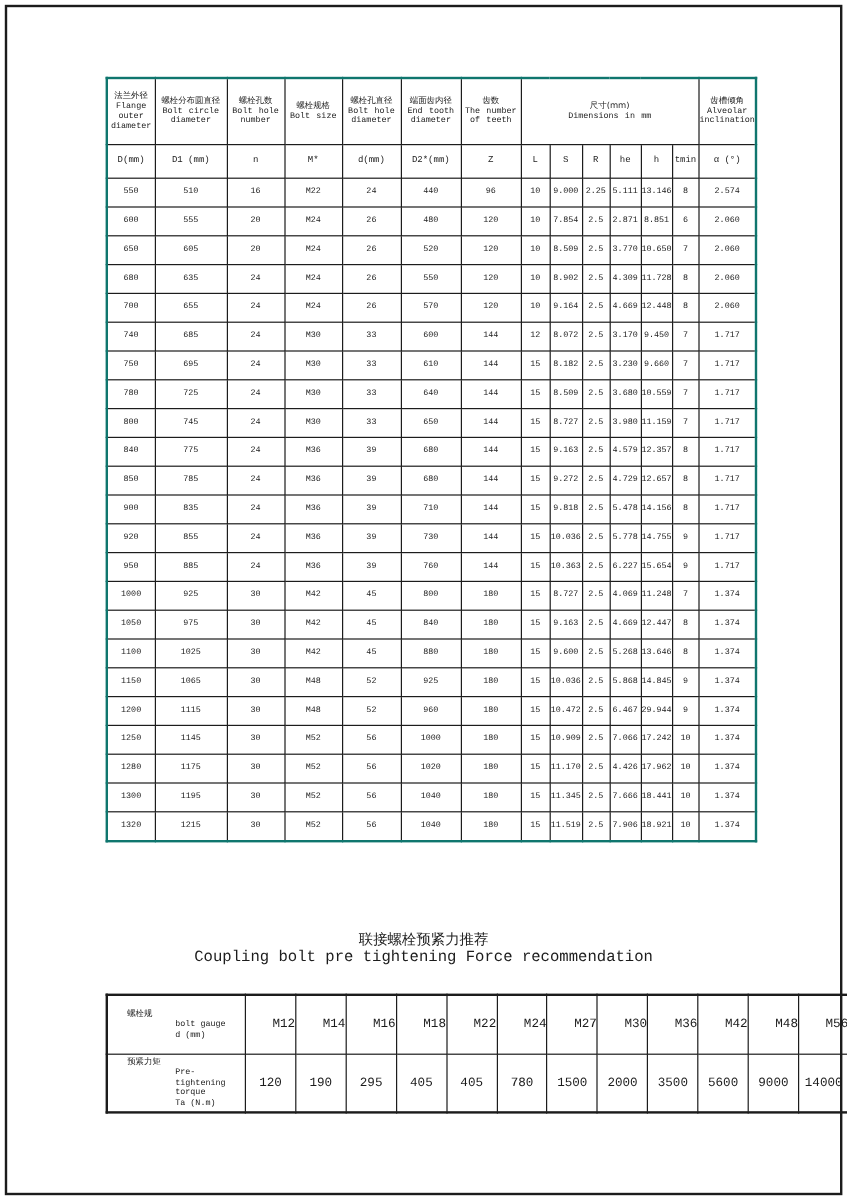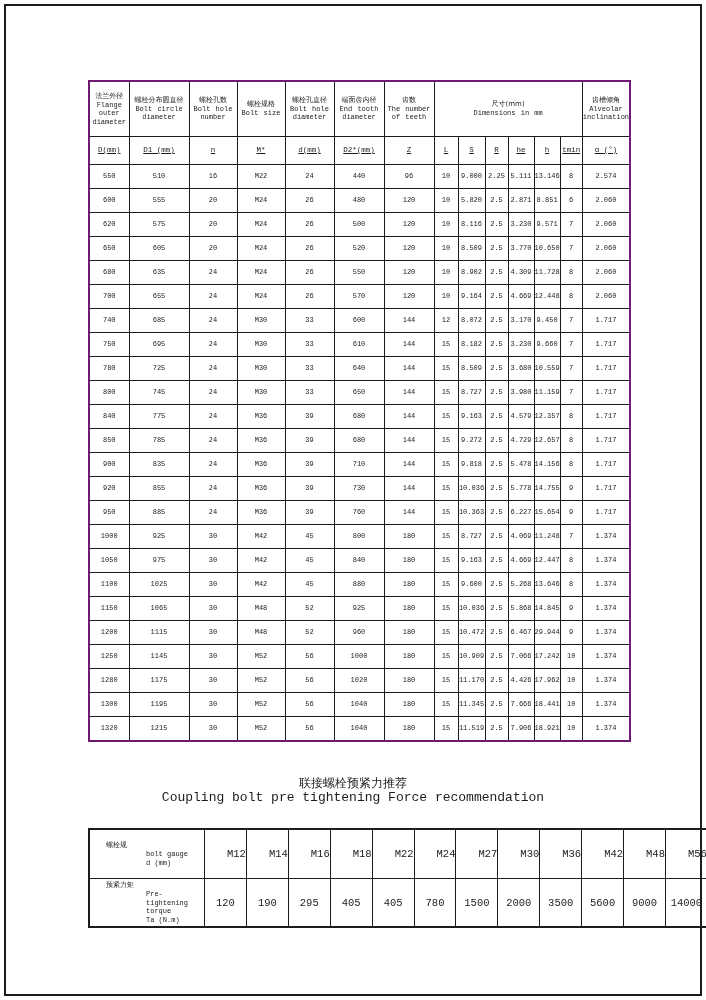--- a/index.html
+++ b/index.html
@@ -7,31 +7,31 @@
     width:706px;height:1000px;background:#ffffff;position:relative;
     font-family:"Liberation Mono","DejaVu Sans Mono",monospace;
     color:#1c1c1c;
   }
   .page-frame{
     position:absolute;inset:4px;border:2px solid #1c1c1c;pointer-events:none;
   }
   
   table{border-collapse:collapse;table-layout:fixed;}
   .main-table{
-    position:absolute;top:80px;left:88px;border:2px solid #701a75;
+    position:absolute;top:64px;left:88px;border:2px solid #0f766e;
   }
   .main-table th,.main-table td{
     border:1px solid #1c1c1c;text-align:center;vertical-align:middle;
     padding:0;overflow:hidden;
   }
   .main-table th{font-weight:normal;}
   .hdr-name{height:55px;}
   .hdr-name .zh{font-size:7px;font-family:"DejaVu Sans",sans-serif;line-height:9px;}
   .hdr-name .en{font-size:7px;line-height:8.5px;white-space:normal;word-spacing:1px;}
-  .hdr-sym{height:28px;font-size:7.5px;text-decoration:underline;}
+  .hdr-sym{height:28px;font-size:7.5px;}
   .main-table tbody td{
     height:23px;font-size:7px;white-space:nowrap;
   }
   
   .titles{position:absolute;top:776px;left:0;width:706px;text-align:center;}
   .title-zh{font-size:12px;font-family:"DejaVu Sans",sans-serif;line-height:14px;}
   .title-en{font-size:13px;line-height:16px;}
   .bottom-table{
     position:absolute;top:828px;left:88px;border:2px solid #1c1c1c;
   }
@@ -144,41 +144,25 @@
       </tr>
       <tr>
         <td>600</td>
         <td>555</td>
         <td>20</td>
         <td>M24</td>
         <td>26</td>
         <td>480</td>
         <td>120</td>
         <td>10</td>
-        <td>5.820</td>
+        <td>7.854</td>
         <td>2.5</td>
         <td>2.871</td>
         <td>8.851</td>
         <td>6</td>
-        <td>2.060</td>
-      </tr>
-      <tr>
-        <td>620</td>
-        <td>575</td>
-        <td>20</td>
-        <td>M24</td>
-        <td>26</td>
-        <td>500</td>
-        <td>120</td>
-        <td>10</td>
-        <td>8.116</td>
-        <td>2.5</td>
-        <td>3.230</td>
-        <td>9.571</td>
-        <td>7</td>
         <td>2.060</td>
       </tr>
       <tr>
         <td>650</td>
         <td>605</td>
         <td>20</td>
         <td>M24</td>
         <td>26</td>
         <td>520</td>
         <td>120</td>

